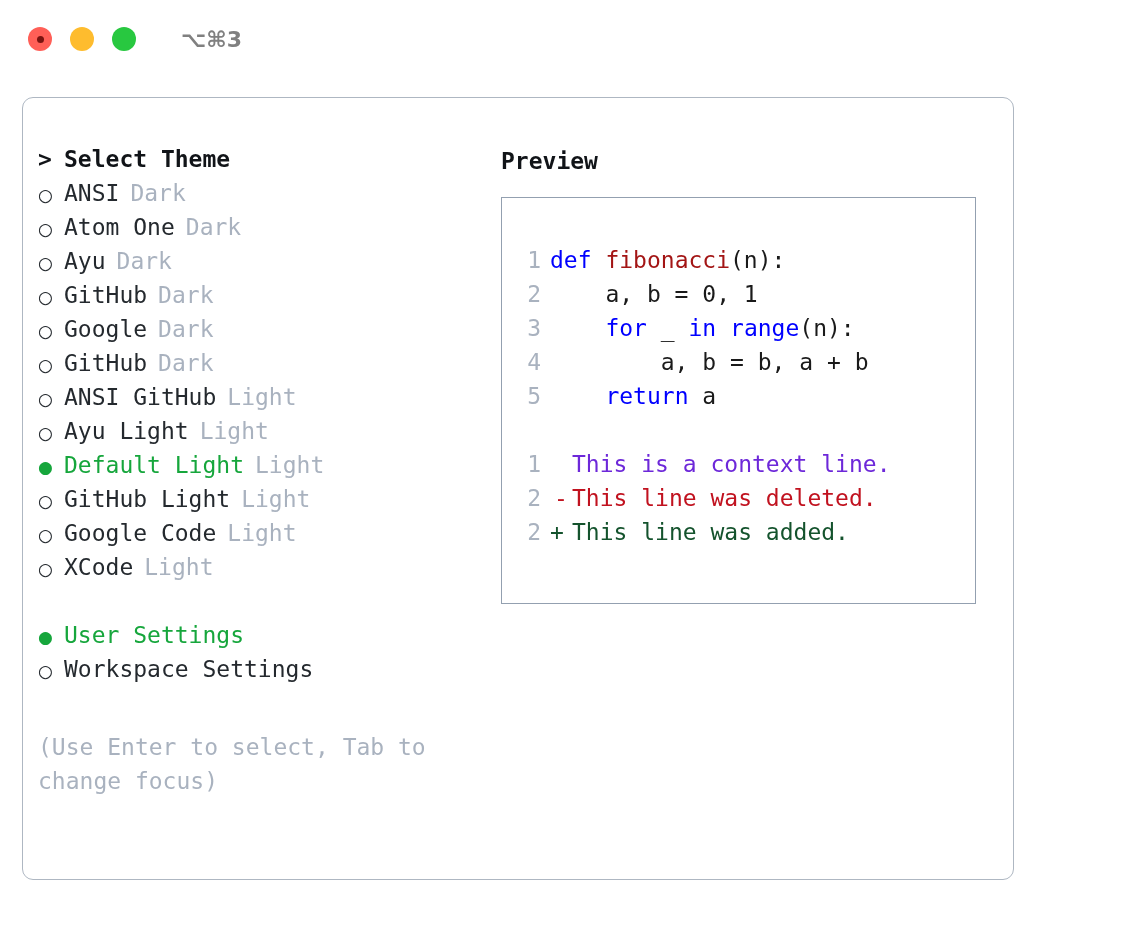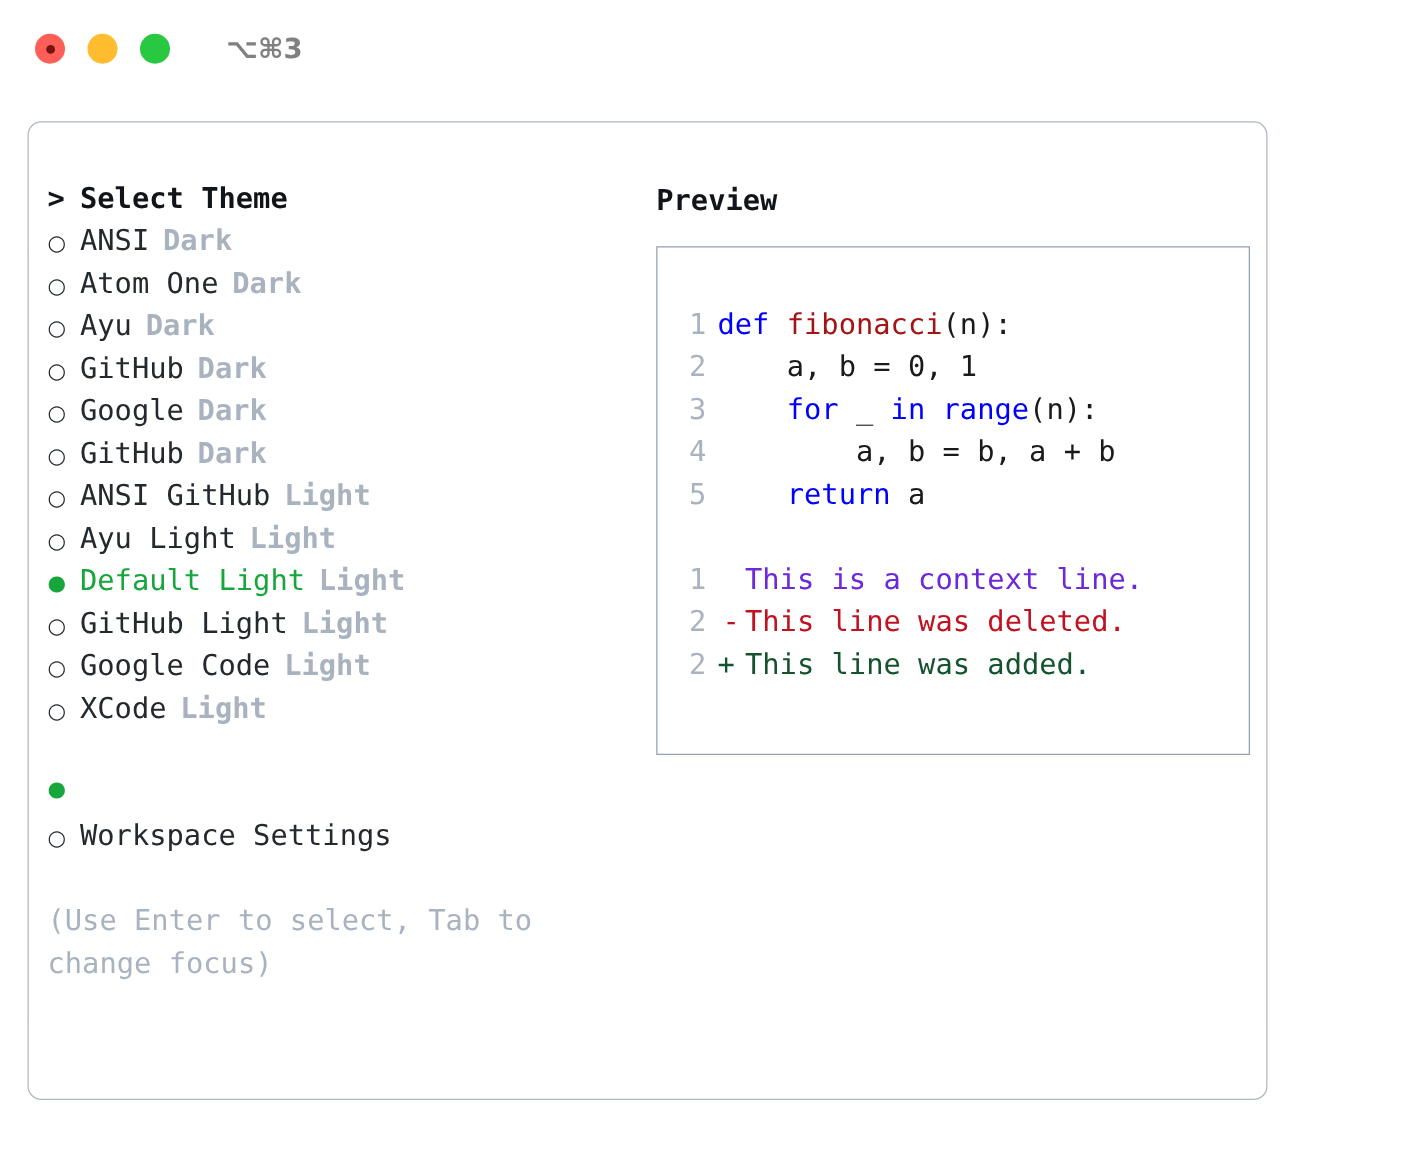--- a/index.html
+++ b/index.html
@@ -96,46 +96,44 @@
     color: #24292e;
     font-family: "DejaVu Sans", "Liberation Sans", sans-serif;
     font-size: 17px;
   }
   .bullet.on { color: #16a63c; }
   .label { color: #24292e; }
   .row.selected .label { color: #16a63c; }
   .badge {
     color: #a9b2bf;
     margin-left: 11px;
-    font-weight: bold;
   }
   .section-head {
     height: 34px;
     display: flex;
     align-items: baseline;
     font-size: 23px;
     color: #111418;
     white-space: pre;
   }
   .spacer-row { height: 34px; }
   .hint {
-    margin-top: 30px;
+    margin-top: 40px;
     font-size: 23px;
     color: #a9b2bf;
     line-height: 34px;
     width: 400px;
     white-space: pre-wrap;
   }
 
   
   .right-col {
     position: absolute;
     left: 478px; top: 48px;
     width: 490px;
-    margin-left: 24px;
   }
   .preview-title {
     font-size: 23px;
     font-weight: bold;
     color: #111418;
     margin: 0 0 21px 0;
     line-height: 30px;
   }
   .preview-box {
     width: 475px; height: 407px;
@@ -202,21 +200,21 @@
             <div class="row selected"><span class="bullet on">●</span><span class="label">Default Light</span><span class="badge">Light</span></div>
             <div class="row"><span class="bullet">○</span><span class="label">GitHub Light</span><span class="badge">Light</span></div>
             <div class="row"><span class="bullet">○</span><span class="label">Google Code</span><span class="badge">Light</span></div>
             <div class="row"><span class="bullet">○</span><span class="label">XCode</span><span class="badge">Light</span></div>
           </div>
 
         <div class="spacer-row"></div>
 
 
         <div id="apply-list">
-            <div class="row selected"><span class="bullet on">●</span></div>
+            <div class="row selected"><span class="bullet on">●</span><span class="label">User Settings</span></div>
             <div class="row"><span class="bullet">○</span><span class="label">Workspace Settings</span></div>
           </div>
 
         <div class="hint">(Use Enter to select, Tab to change focus)</div>
       </div>
 
       <div class="right-col">
         <div class="preview-title">Preview</div>
         <div class="preview-box">
           <div class="code" id="code-block"><div class="cline"><span class="lnum">1</span><span><span class="kw">def </span><span class="fn">fibonacci</span><span class="ctext">(n):</span></span></div><div class="cline"><span class="lnum">2</span><span><span class="ctext">    a, b = 0, 1</span></span></div><div class="cline"><span class="lnum">3</span><span><span class="ctext">    </span><span class="kw">for</span><span class="ctext"> _ </span><span class="kw">in</span><span class="ctext"> </span><span class="bi">range</span><span class="ctext">(n):</span></span></div><div class="cline"><span class="lnum">4</span><span><span class="ctext">        a, b = b, a + b</span></span></div><div class="cline"><span class="lnum">5</span><span><span class="ctext">    </span><span class="kw">return</span><span class="ctext"> a</span></span></div></div>

